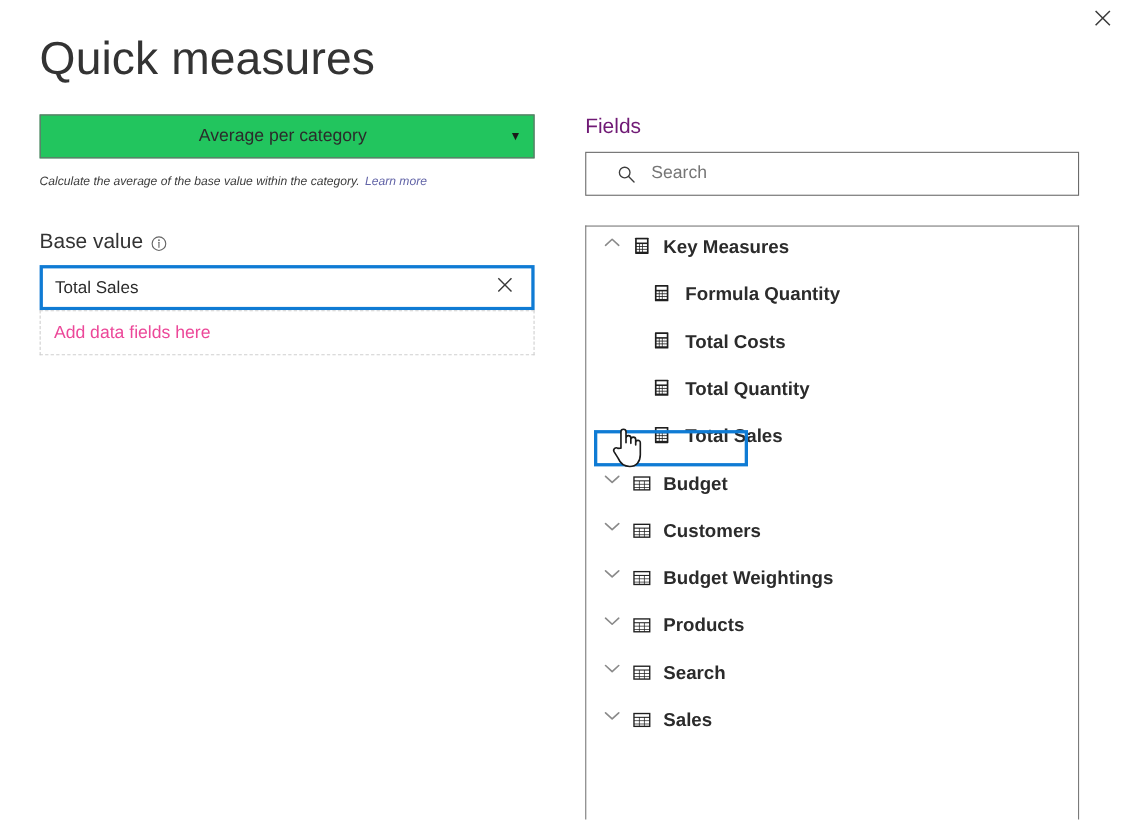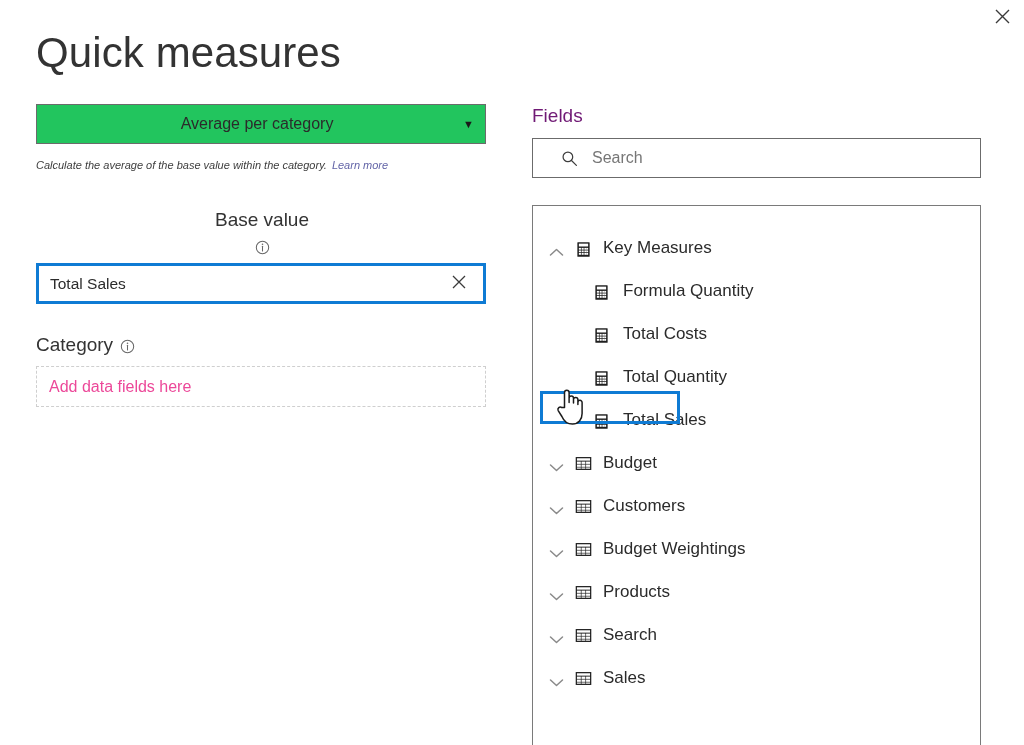--- a/index.html
+++ b/index.html
@@ -108,21 +108,21 @@
     font-style: italic;
   }
   #learn-more {
     color: #6264a7;
     text-decoration: none;
     margin-left: 5px;
     cursor: pointer;
   }
 
   
-  #base-value-label { margin-top: 32px; flex-direction: column; }
+  #base-value-label { margin-top: 32px; }
 
   #base-value-box {
     box-sizing: border-box;
     width: 450px;
     height: 41px;
     border: 3px solid #0f7bd4;
     background: #ffffff;
     display: flex;
     align-items: center;
     padding: 0 8px 0 11px;
@@ -213,24 +213,25 @@
     border: 1px solid #7a7a7a;
     border-bottom: none;
     background: #ffffff;
     padding-top: 9px;
     overflow: hidden;
   }
 
   .tree-row {
     height: 43px;
     display: flex;
-    align-items: flex-end;
+    align-items: flex-start;
     cursor: pointer;
     padding-left: 10px;
     position: relative;
+    font-weight: bold;
   }
 
   .expander {
     width: 26px;
     display: flex;
     align-items: center;
     justify-content: center;
     color: #8a8a8a;
     flex: none;
   }
@@ -317,30 +318,20 @@
     <span id="base-value-text">Total Sales</span>
     <span id="base-value-clear">
       <span>
         <svg width="14" height="14" viewBox="0 0 14 14" aria-hidden="true">
           <path d="M1 1 L13 13 M13 1 L1 13" stroke="#3b3b3b" stroke-width="1.3" fill="none"></path>
         </svg>
       </span>
     </span>
   </div>
 
-  <div class="section-label" id="category-label">
-    <span>Category</span>
-    <span class="info-icon">
-      <svg width="15" height="15" viewBox="0 0 16 16" aria-hidden="true">
-        <circle cx="8" cy="8" r="6.6" fill="none" stroke="#666666" stroke-width="1.1"></circle>
-        <circle cx="8" cy="4.6" r="0.85" fill="#666666"></circle>
-        <path d="M8 6.6 L8 11.6" stroke="#666666" stroke-width="1.1" stroke-linecap="round"></path>
-      </svg>
-    </span>
-  </div>
 
   <div id="category-dropzone">
     <span>Add data fields here</span>
   </div>
 
 </div>
 
 <div id="right-col">
 
   <div id="fields-heading">Fields</div>

